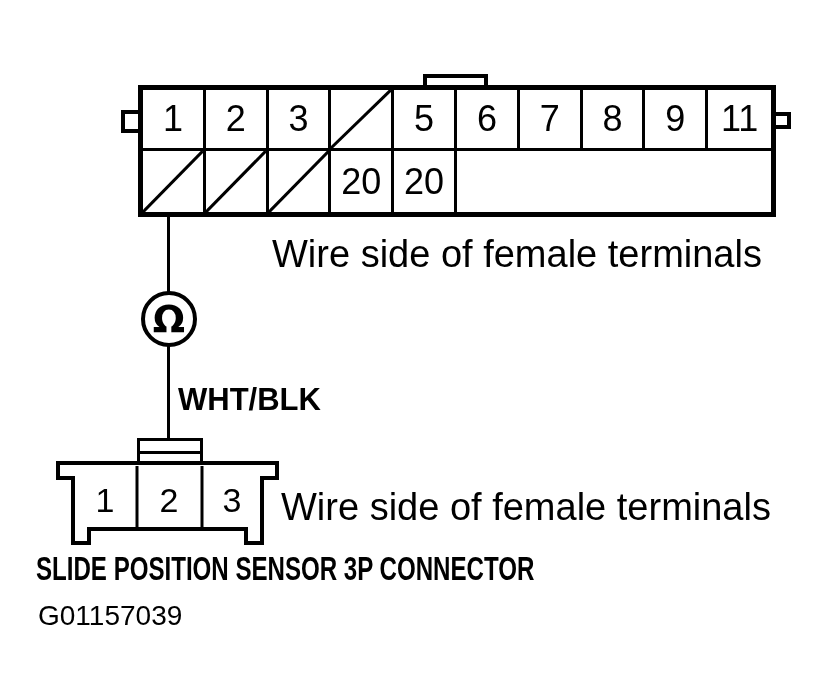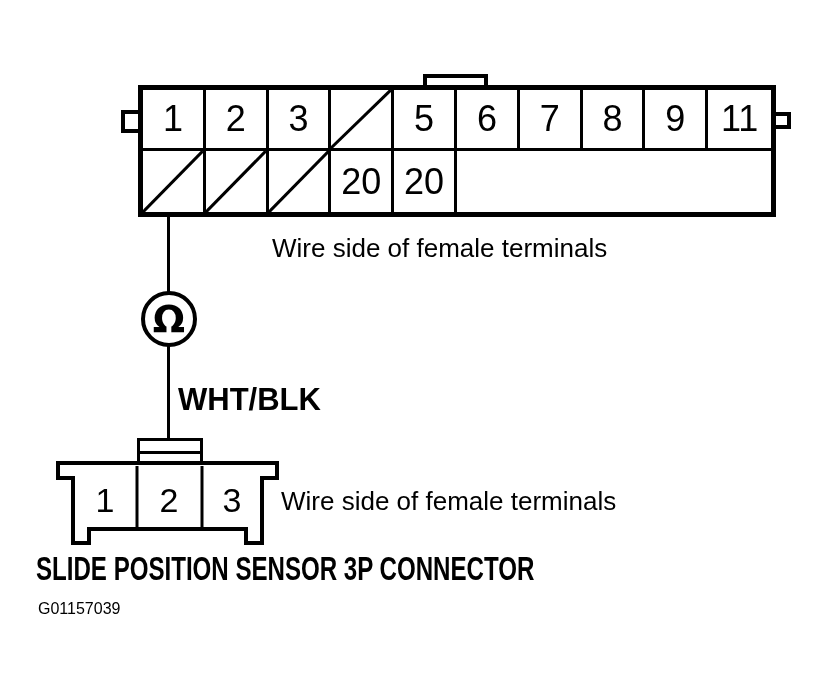--- a/index.html
+++ b/index.html
@@ -25,26 +25,26 @@
   
   .wire{position:absolute;width:3px;background:#000;}
   .wire-upper{left:167px;top:215px;height:78px;}
   .wire-lower{left:167px;top:345px;height:94px;}
   .ohm{position:absolute;left:141px;top:291px;width:56px;height:56px;border:4px solid #000;
        border-radius:50%;box-sizing:border-box;background:#fff;display:flex;align-items:center;
        justify-content:center;font-family:"DejaVu Sans",sans-serif;font-weight:bold;font-size:38px;line-height:1;}
   .wirelabel{position:absolute;left:178px;top:382px;font-size:31px;font-weight:bold;white-space:nowrap;}
 
   
-  .caption{position:absolute;font-size:26px;white-space:nowrap;letter-spacing:0;text-align:right;}
+  .caption{position:absolute;font-size:38px;white-space:nowrap;letter-spacing:0;text-align:right;}
   .caption-top{left:272px;top:233px;}
   .caption-bottom{left:281px;top:486px;}
   .title{position:absolute;left:36px;top:550px;font-size:33px;font-weight:bold;white-space:nowrap;
          transform:scaleX(0.73);transform-origin:left top;letter-spacing:0;}
-  .figcode{position:absolute;left:38px;top:600px;font-size:16px;}
+  .figcode{position:absolute;left:38px;top:600px;font-size:28px;}
 
   
   .block{position:absolute;left:137px;top:438px;width:66px;height:28px;border:3px solid #000;
          box-sizing:border-box;background:#fff;}
   .block-divider{position:absolute;left:0;right:0;top:10px;height:3px;background:#000;}
   .connector3{position:absolute;left:52px;top:459px;}
   .connector3 path{fill:#fff;stroke:#000;stroke-width:4;}
   .connector3 line{stroke:#000;stroke-width:3;}
   .connector3 text{font-family:"Liberation Sans",sans-serif;font-size:34px;fill:#000;
                    text-anchor:middle;dominant-baseline:central;}

